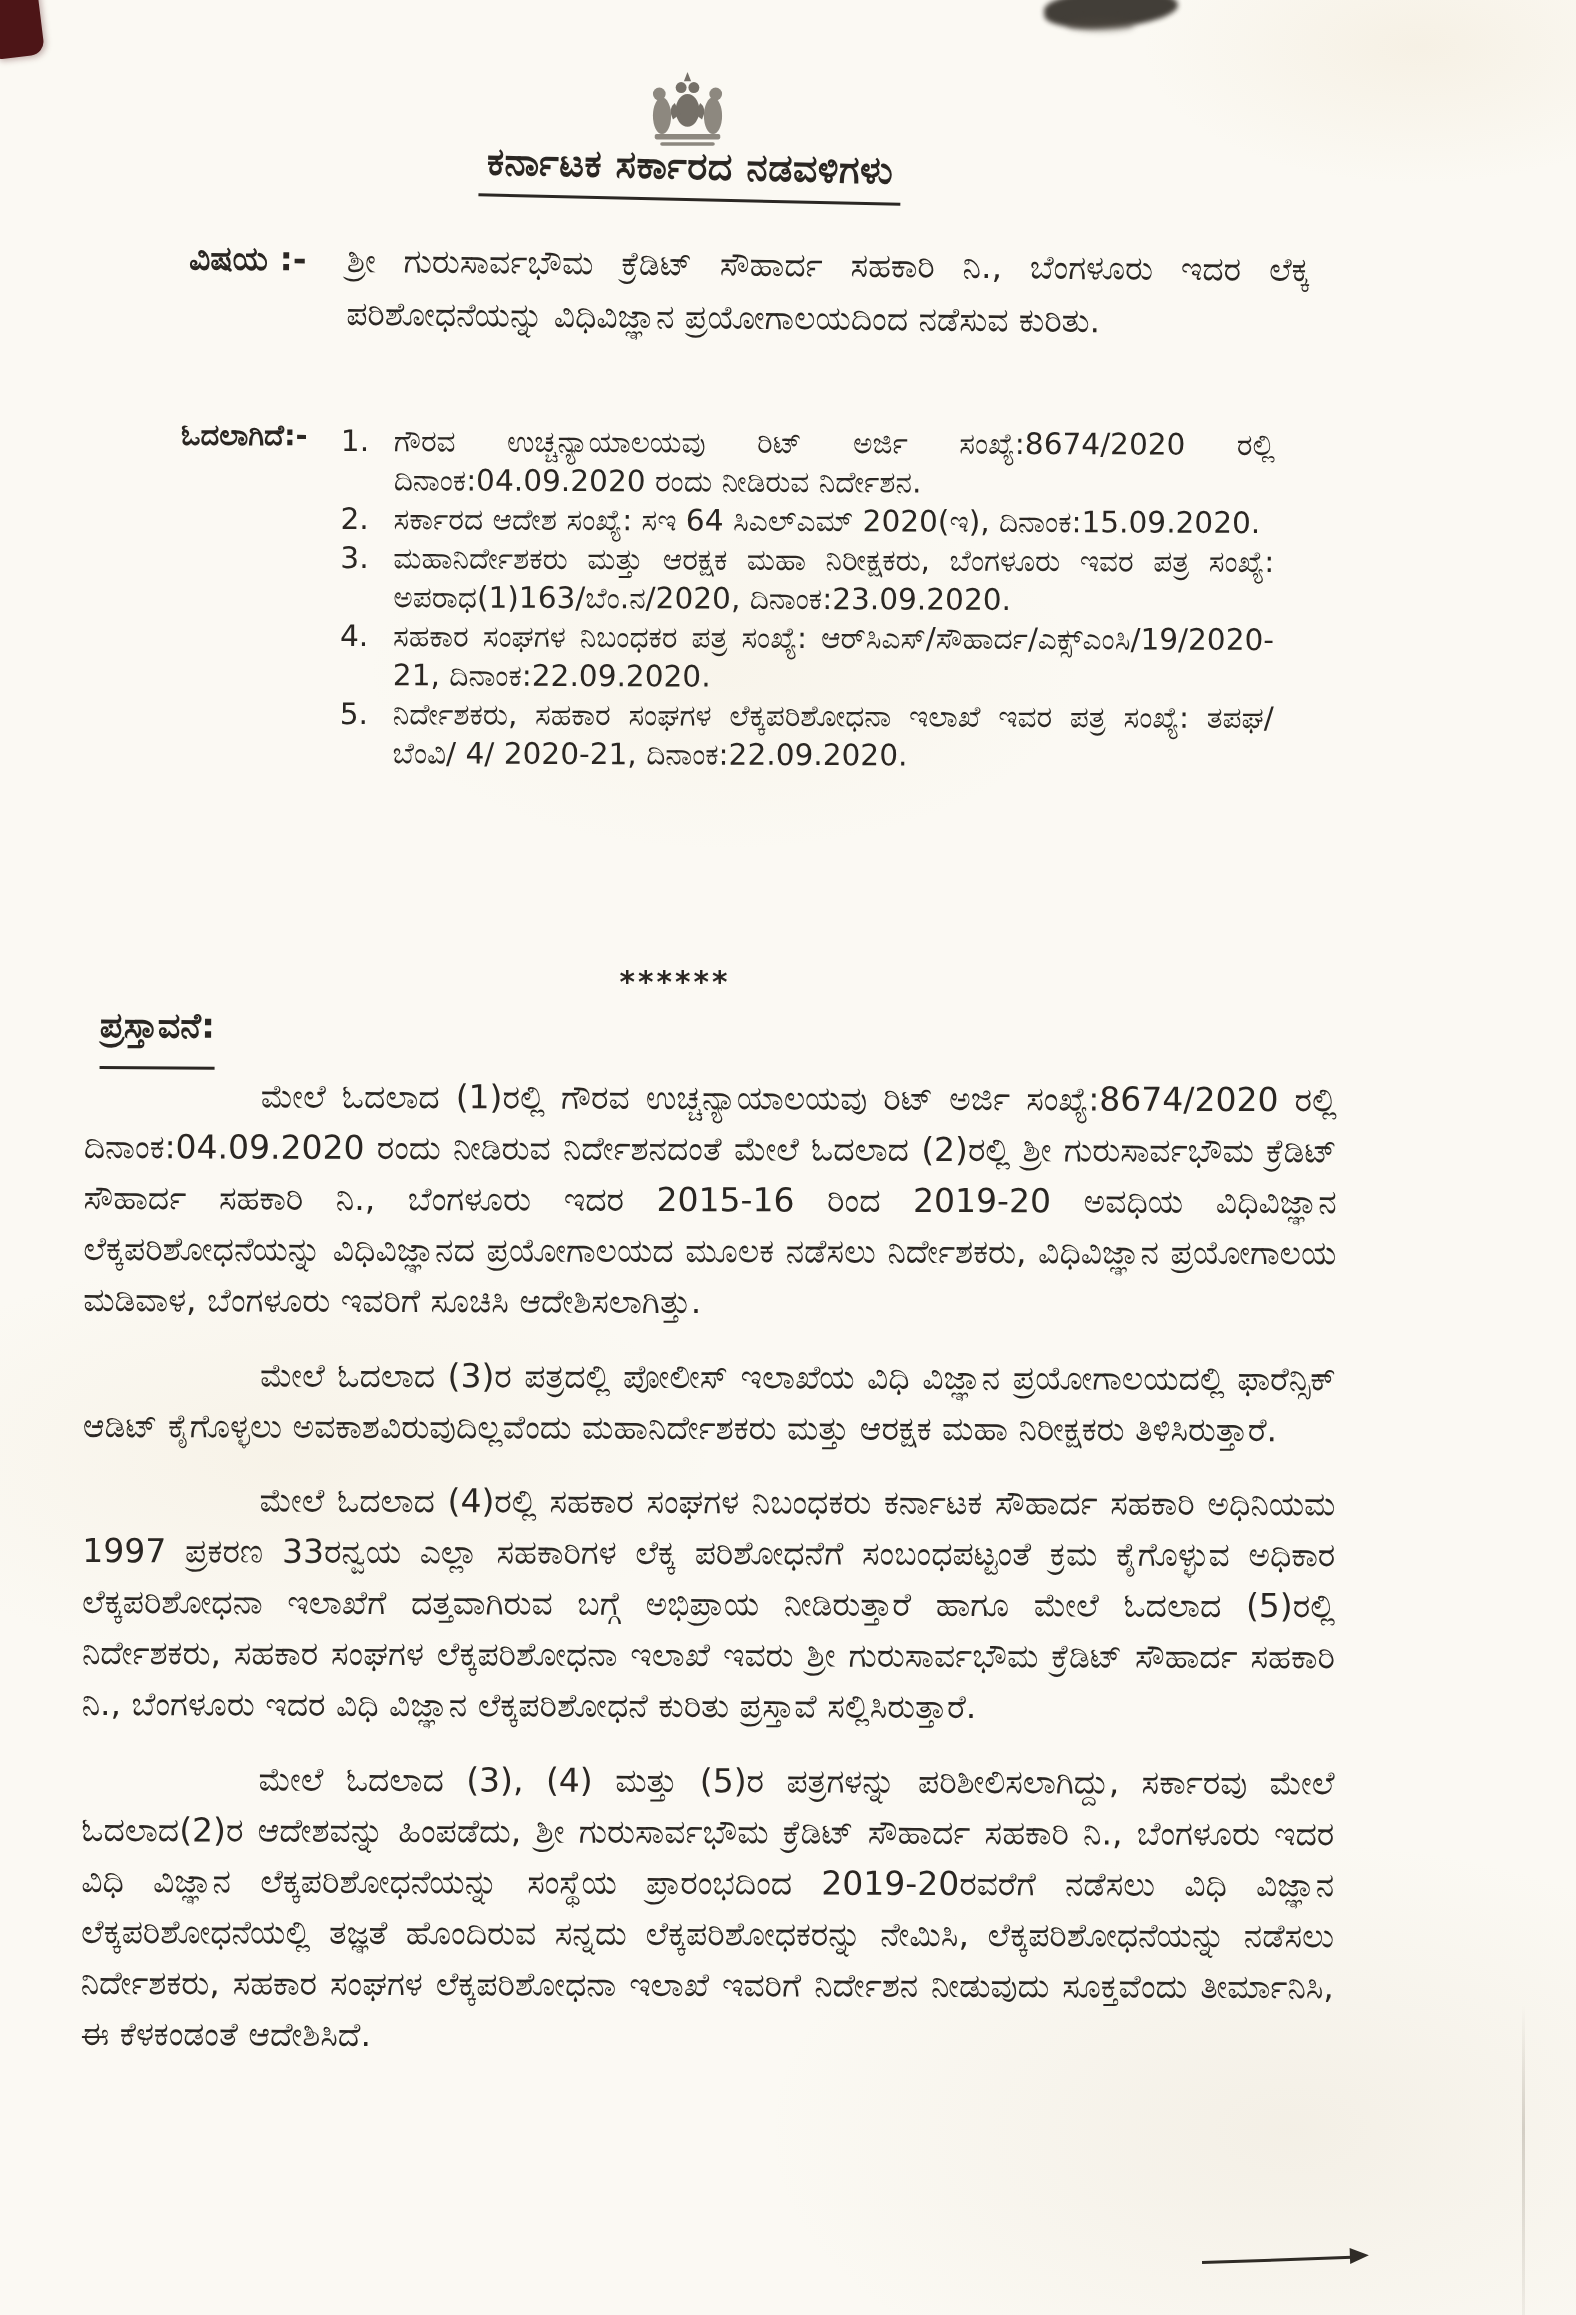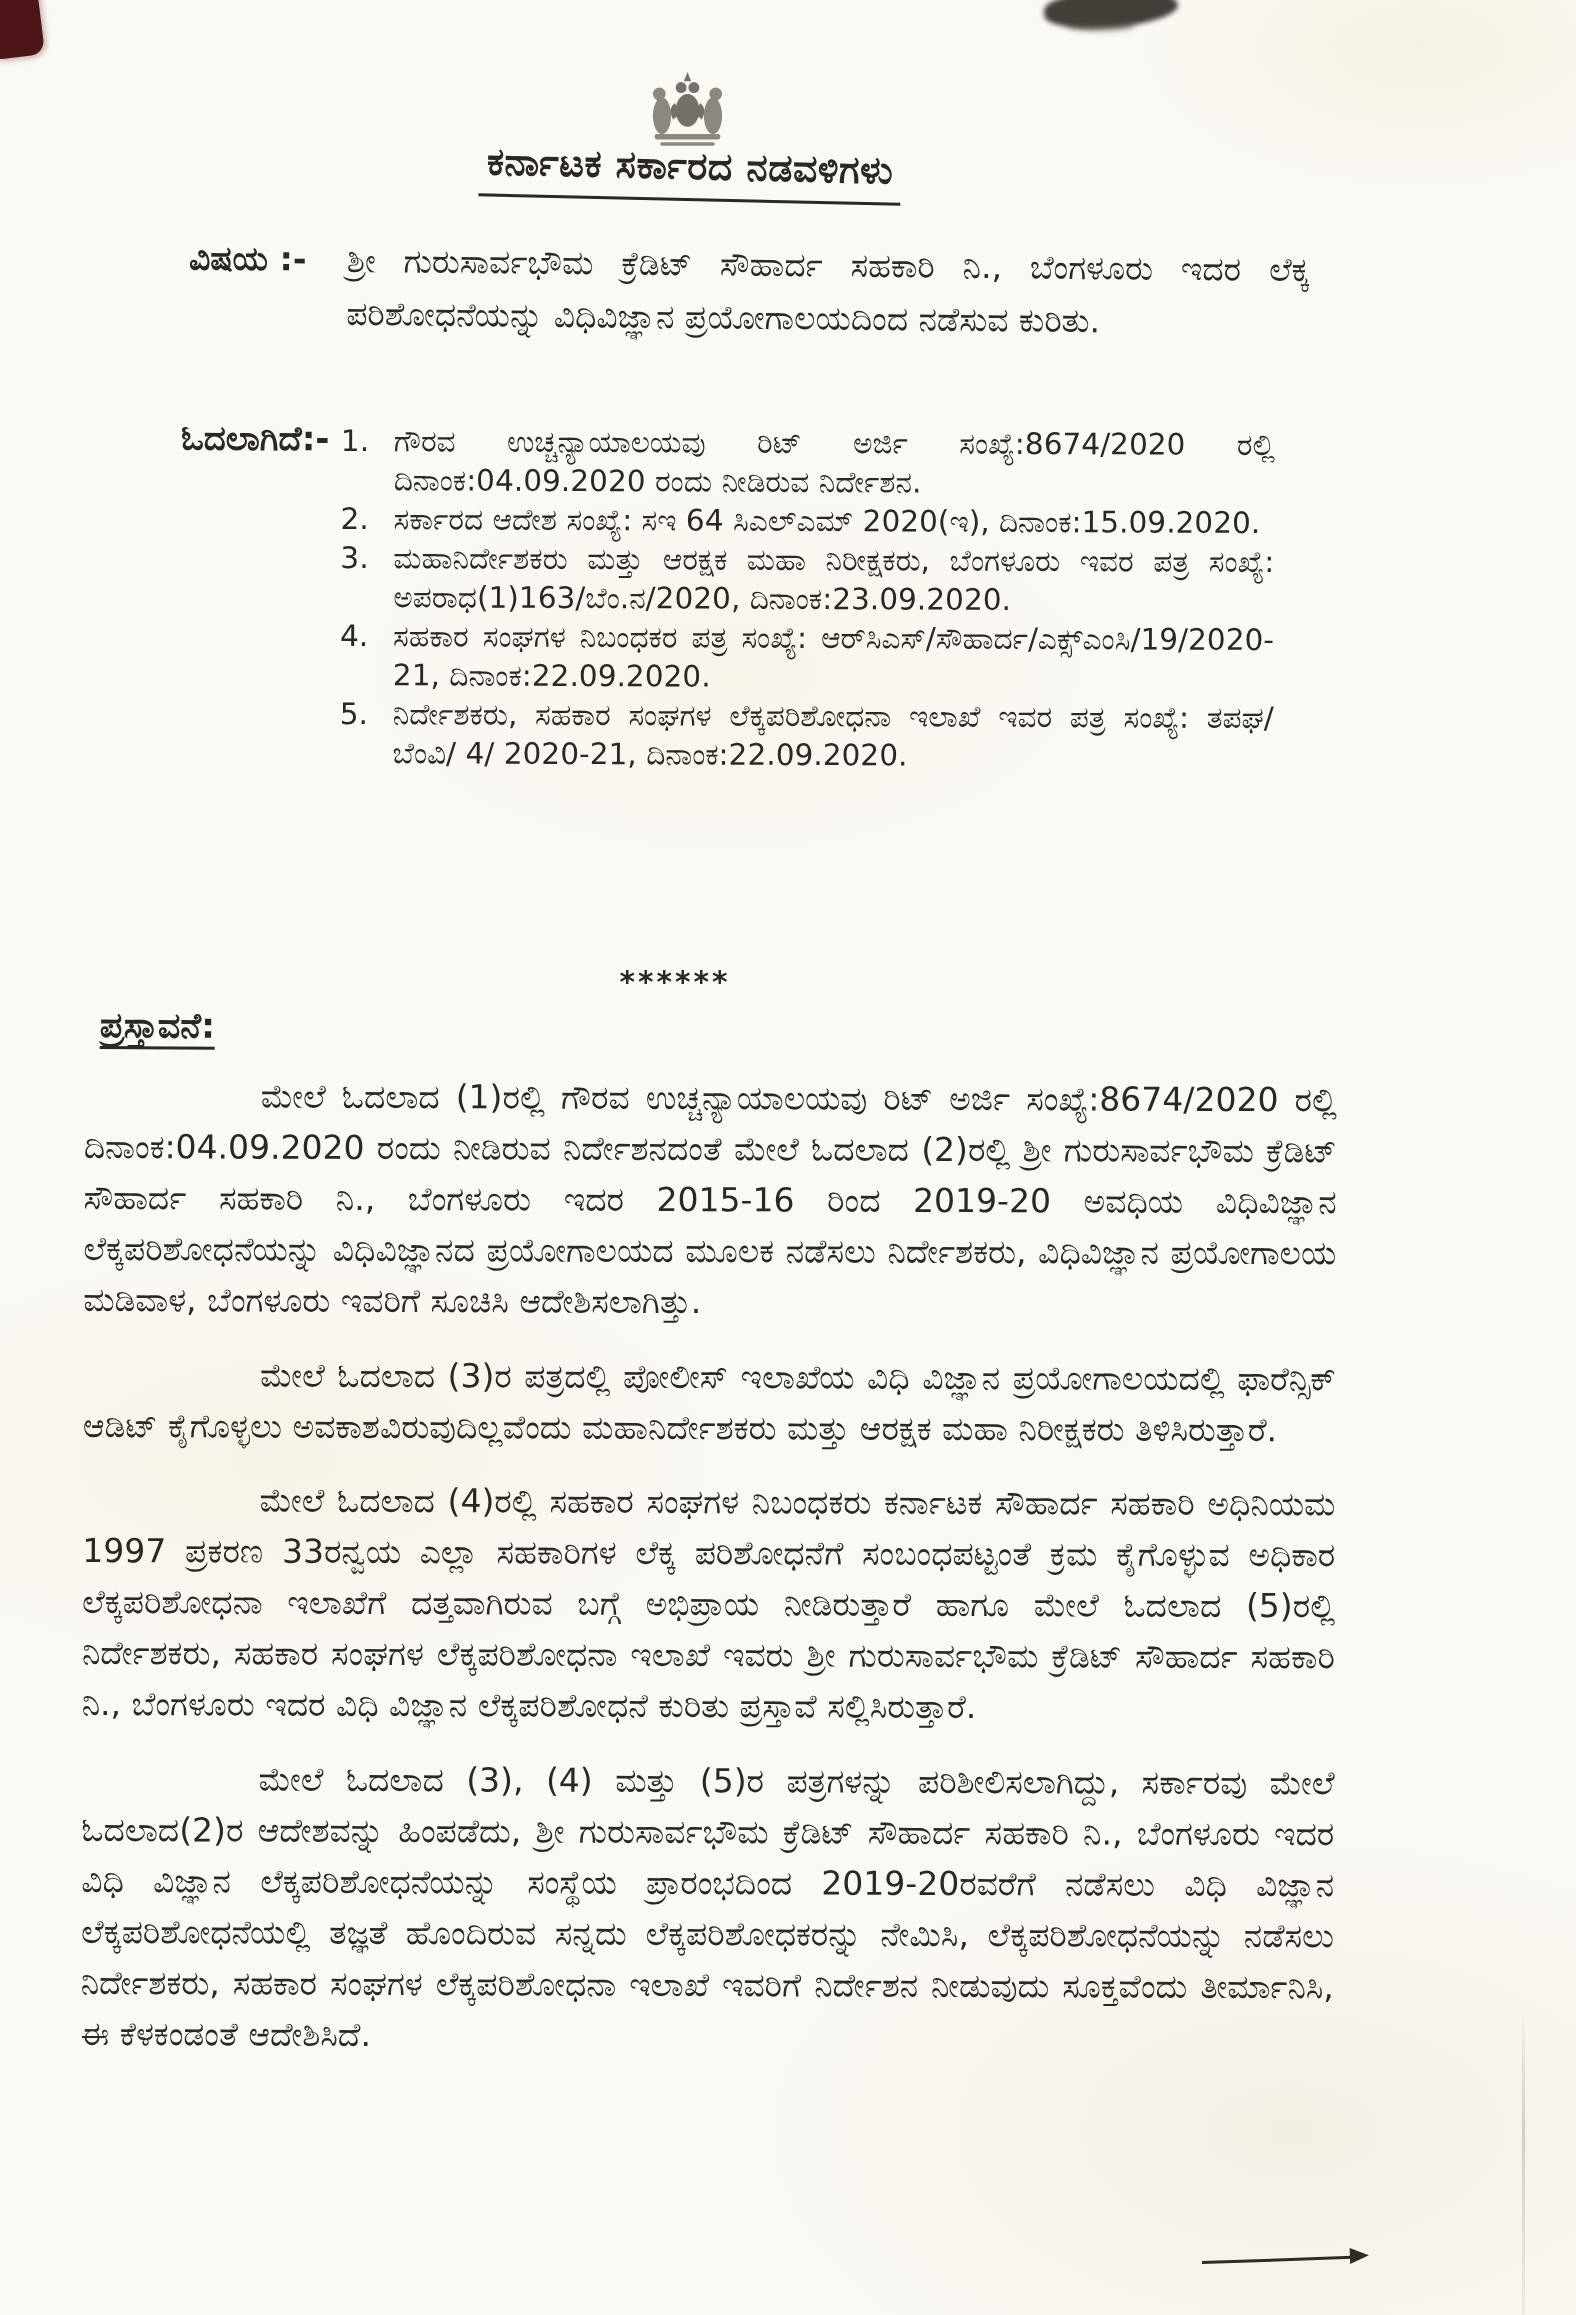--- a/index.html
+++ b/index.html
@@ -54,35 +54,35 @@
 
   
   .subject-label { left:189px; top:239px; font-size:33px; font-weight:700; transform:rotate(0.6deg); }
   .subject-text {
     left:347px; top:234px; width:963px;
     font-size:33px; line-height:53px; text-align:justify;
     transform:rotate(0.55deg); transform-origin:left top;
   }
 
   
-  .read-label { left:181px; top:418px; font-size:34px; font-weight:700; transform:rotate(0.3deg); }
+  .read-label { left:181px; top:418px; font-size:29px; font-weight:700; transform:rotate(0.3deg); }
   .read-list {
     left:341px; top:422px; width:934px;
     font-size:29.6px; line-height:39px;
     transform:rotate(0.25deg); transform-origin:left top;
   }
   .read-item { display:flex; }
   .read-item .num { flex:none; width:53px; }
   .read-item .txt { flex:1; text-align:justify; }
   .stars { left:552px; top:965px; width:246px; text-align:center; font-size:29.6px; letter-spacing:3px; font-weight:700; }
 
   
   .preamble-heading {
     left:100px; top:1005px; font-size:35px; font-weight:700;
-    border-bottom:3px solid #2b2723; padding-bottom:0;
+    border-bottom:3px solid #2b2723; padding-bottom:20px;
     transform:rotate(0.4deg); transform-origin:left top;
   }
   .body-text {
     left:84px; top:1070px; width:1253px;
     font-size:33px; line-height:51px; text-align:justify;
     transform:rotate(0.2deg); transform-origin:left top;
   }
   .body-text p { margin:0; text-indent:177px; }
   .body-text p + p { margin-top:23.6px; }
 

